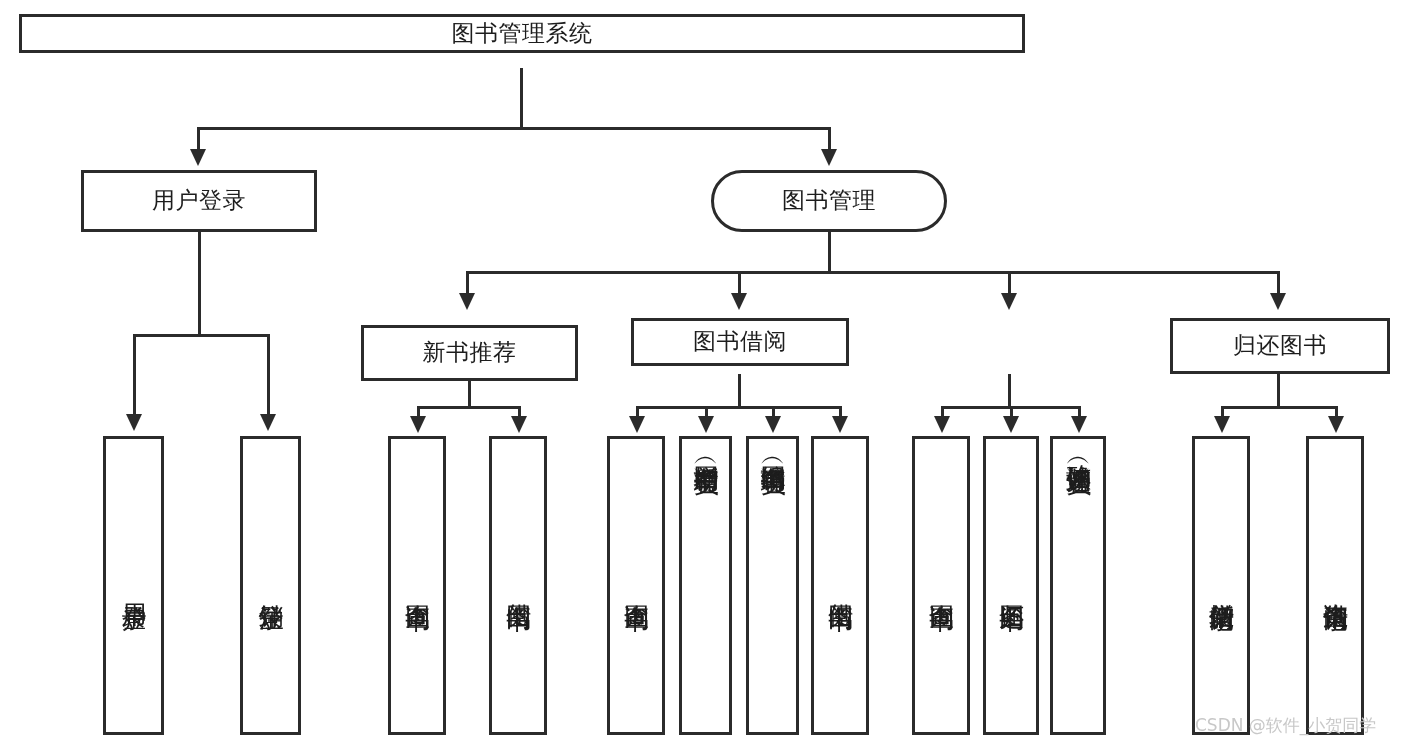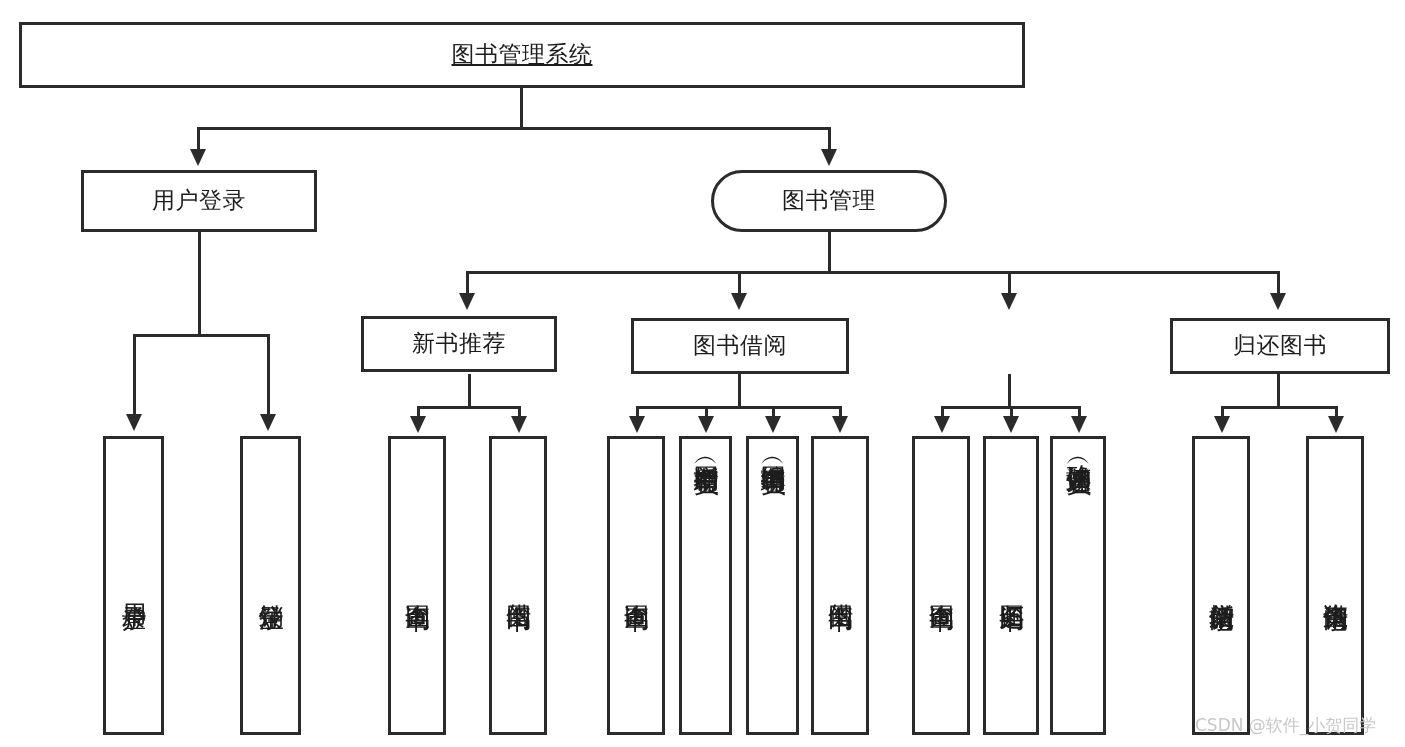--- a/index.html
+++ b/index.html
@@ -87,21 +87,21 @@
     white-space: nowrap;
     z-index: 5;
     pointer-events: none;
   }
 </style>
 </head>
 <body>
 
 <div id="canvas">
 
-  <div class="node root" style="left:19px; top:22px; width:1006px; height:66px;text-decoration:underline;">
+  <div class="node root" style="left:19px; top:14px; width:1006px; height:39px;">
     <span class="label-h">图书管理系统</span>
   </div>
 
   <div class="edge v" style="left:520px; top:68px; height:59px;"></div>
 
   <div class="edge h" style="left:197px; top:127px; width:634px;"></div>
 
   <div class="edge v" style="left:197px; top:127px; height:24px;"></div>
   <div class="arrow" style="left:190px; top:149px;"></div>
   <div class="edge v" style="left:828px; top:127px; height:24px;"></div>
@@ -125,24 +125,24 @@
   <div class="edge h" style="left:466px; top:271px; width:814px;"></div>
   <div class="edge v" style="left:466px; top:271px; height:24px;"></div>
   <div class="arrow" style="left:459px; top:293px;"></div>
   <div class="edge v" style="left:738px; top:271px; height:24px;"></div>
   <div class="arrow" style="left:731px; top:293px;"></div>
   <div class="edge v" style="left:1008px; top:271px; height:24px;"></div>
   <div class="arrow" style="left:1001px; top:293px;"></div>
   <div class="edge v" style="left:1277px; top:271px; height:24px;"></div>
   <div class="arrow" style="left:1270px; top:293px;"></div>
 
-  <div class="node" style="left:361px; top:316px; width:196px; height:56px;">
+  <div class="node" style="left:361px; top:325px; width:217px; height:56px;">
     <span class="label-h">新书推荐</span>
   </div>
-  <div class="node" style="left:631px; top:318px; width:218px; height:56px;">
+  <div class="node" style="left:631px; top:318px; width:218px; height:48px;">
     <span class="label-h">图书借阅</span>
   </div>
   <div class="node" style="left:1170px; top:318px; width:220px; height:56px;">
     <span class="label-h">归还图书</span>
   </div>
 
   <div class="edge v" style="left:468px; top:374px; height:34px;"></div>
   <div class="edge h" style="left:417px; top:406px; width:104px;"></div>
   <div class="edge v" style="left:417px; top:406px; height:12px;"></div>
   <div class="arrow" style="left:410px; top:416px;"></div>

